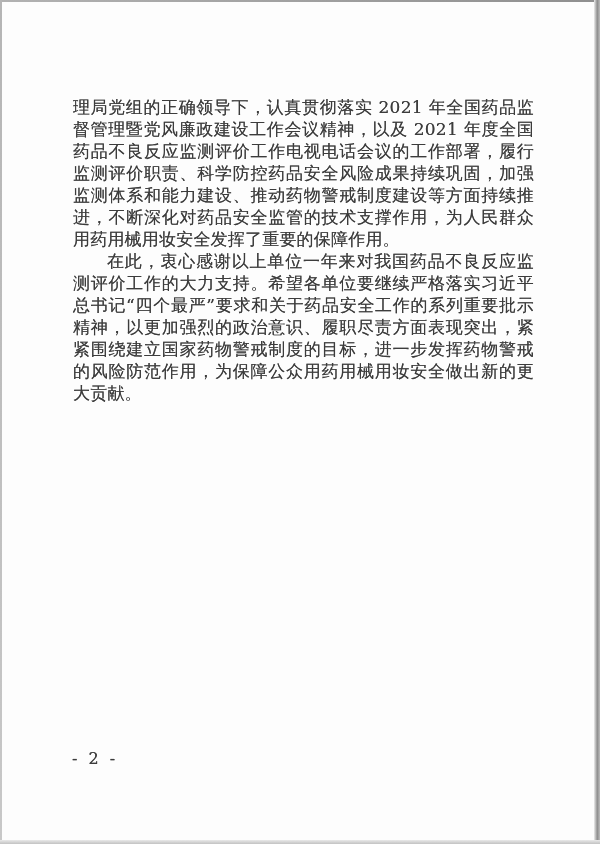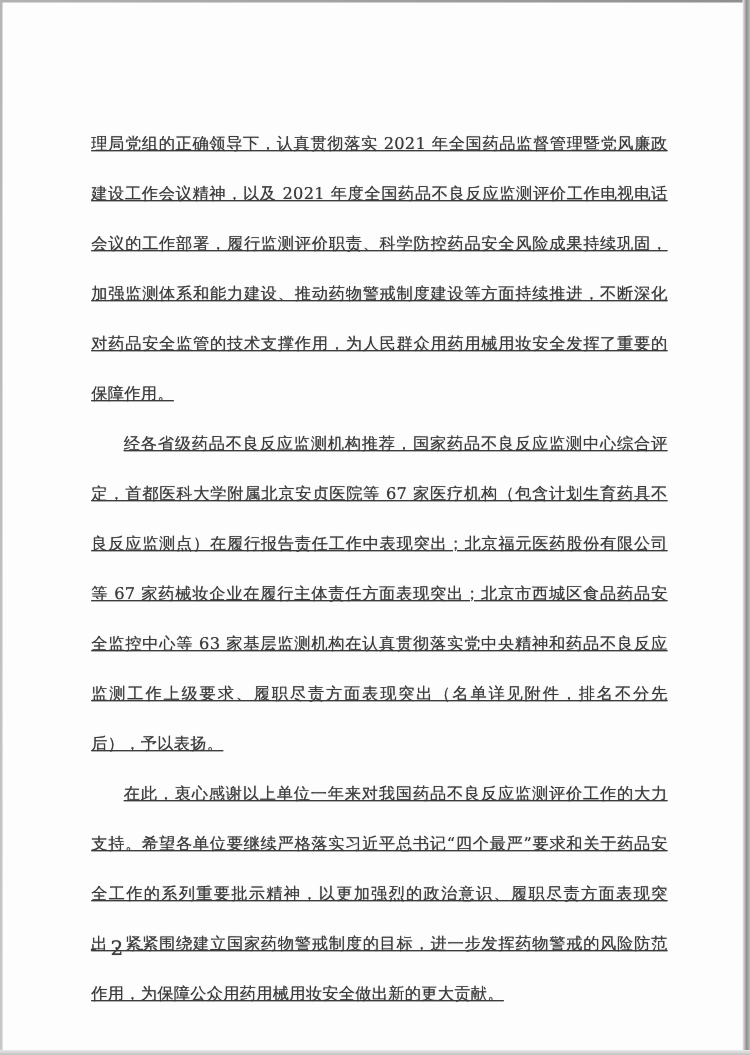--- a/index.html
+++ b/index.html
@@ -28,24 +28,23 @@
   .edge-right  { top: 0; right: 0; width: 6px; height: 844px;
                  background: linear-gradient(to right, #ececec, #8e8e8e 55%, #bdbdbd); }
   .edge-bottom { bottom: 0; left: 0; width: 600px; height: 4px;
                  background: linear-gradient(to bottom, #e9e9e9, #c2c2c2); }
 
   .document-body {
     position: absolute;
     left: 73px; top: 96px;
     width: 461px;
     color: var(--ink);
-    font-size: 13px;
-    line-height: 40px;
+    font-size: 17px;
+    line-height: 22px;
     text-shadow: 0 0 0.6px rgba(60,60,60,0.75);
-    text-decoration: underline;
   }
   .para {
     text-align: justify;
     text-align-last: left;
     letter-spacing: 0.2px;
   }
   .para.indent { text-indent: 2em; }
 
   .page-number {
     position: absolute;
@@ -61,19 +60,18 @@
 
 <div class="scan-page">
 
   <div class="edge edge-top"></div>
   <div class="edge edge-left"></div>
   <div class="edge edge-right"></div>
   <div class="edge edge-bottom"></div>
 
   <div class="document-body">
     <p class="para">理局党组的正确领导下，认真贯彻落实 2021 年全国药品监督管理暨党风廉政建设工作会议精神，以及 2021 年度全国药品不良反应监测评价工作电视电话会议的工作部署，履行监测评价职责、科学防控药品安全风险成果持续巩固，加强监测体系和能力建设、推动药物警戒制度建设等方面持续推进，不断深化对药品安全监管的技术支撑作用，为人民群众用药用械用妆安全发挥了重要的保障作用。</p>
-    <p class="para indent">经各省级药品不良反应监测机构推荐，国家药品不良反应监测中心综合评定，首都医科大学附属北京安贞医院等 67 家医疗机构（包含计划生育药具不良反应监测点）在履行报告责任工作中表现突出；北京福元医药股份有限公司等 67 家药械妆企业在履行主体责任方面表现突出；北京市西城区食品药品安全监控中心等 63 家基层监测机构在认真贯彻落实党中央精神和药品不良反应监测工作上级要求、履职尽责方面表现突出（名单详见附件，排名不分先后），予以表扬。</p>
     <p class="para indent">在此，衷心感谢以上单位一年来对我国药品不良反应监测评价工作的大力支持。希望各单位要继续严格落实习近平总书记“四个最严”要求和关于药品安全工作的系列重要批示精神，以更加强烈的政治意识、履职尽责方面表现突出，紧紧围绕建立国家药物警戒制度的目标，进一步发挥药物警戒的风险防范作用，为保障公众用药用械用妆安全做出新的更大贡献。</p>
   </div>
 
   <div class="page-number">- 2 -</div>
 
 </div>
 
 </body></html>

